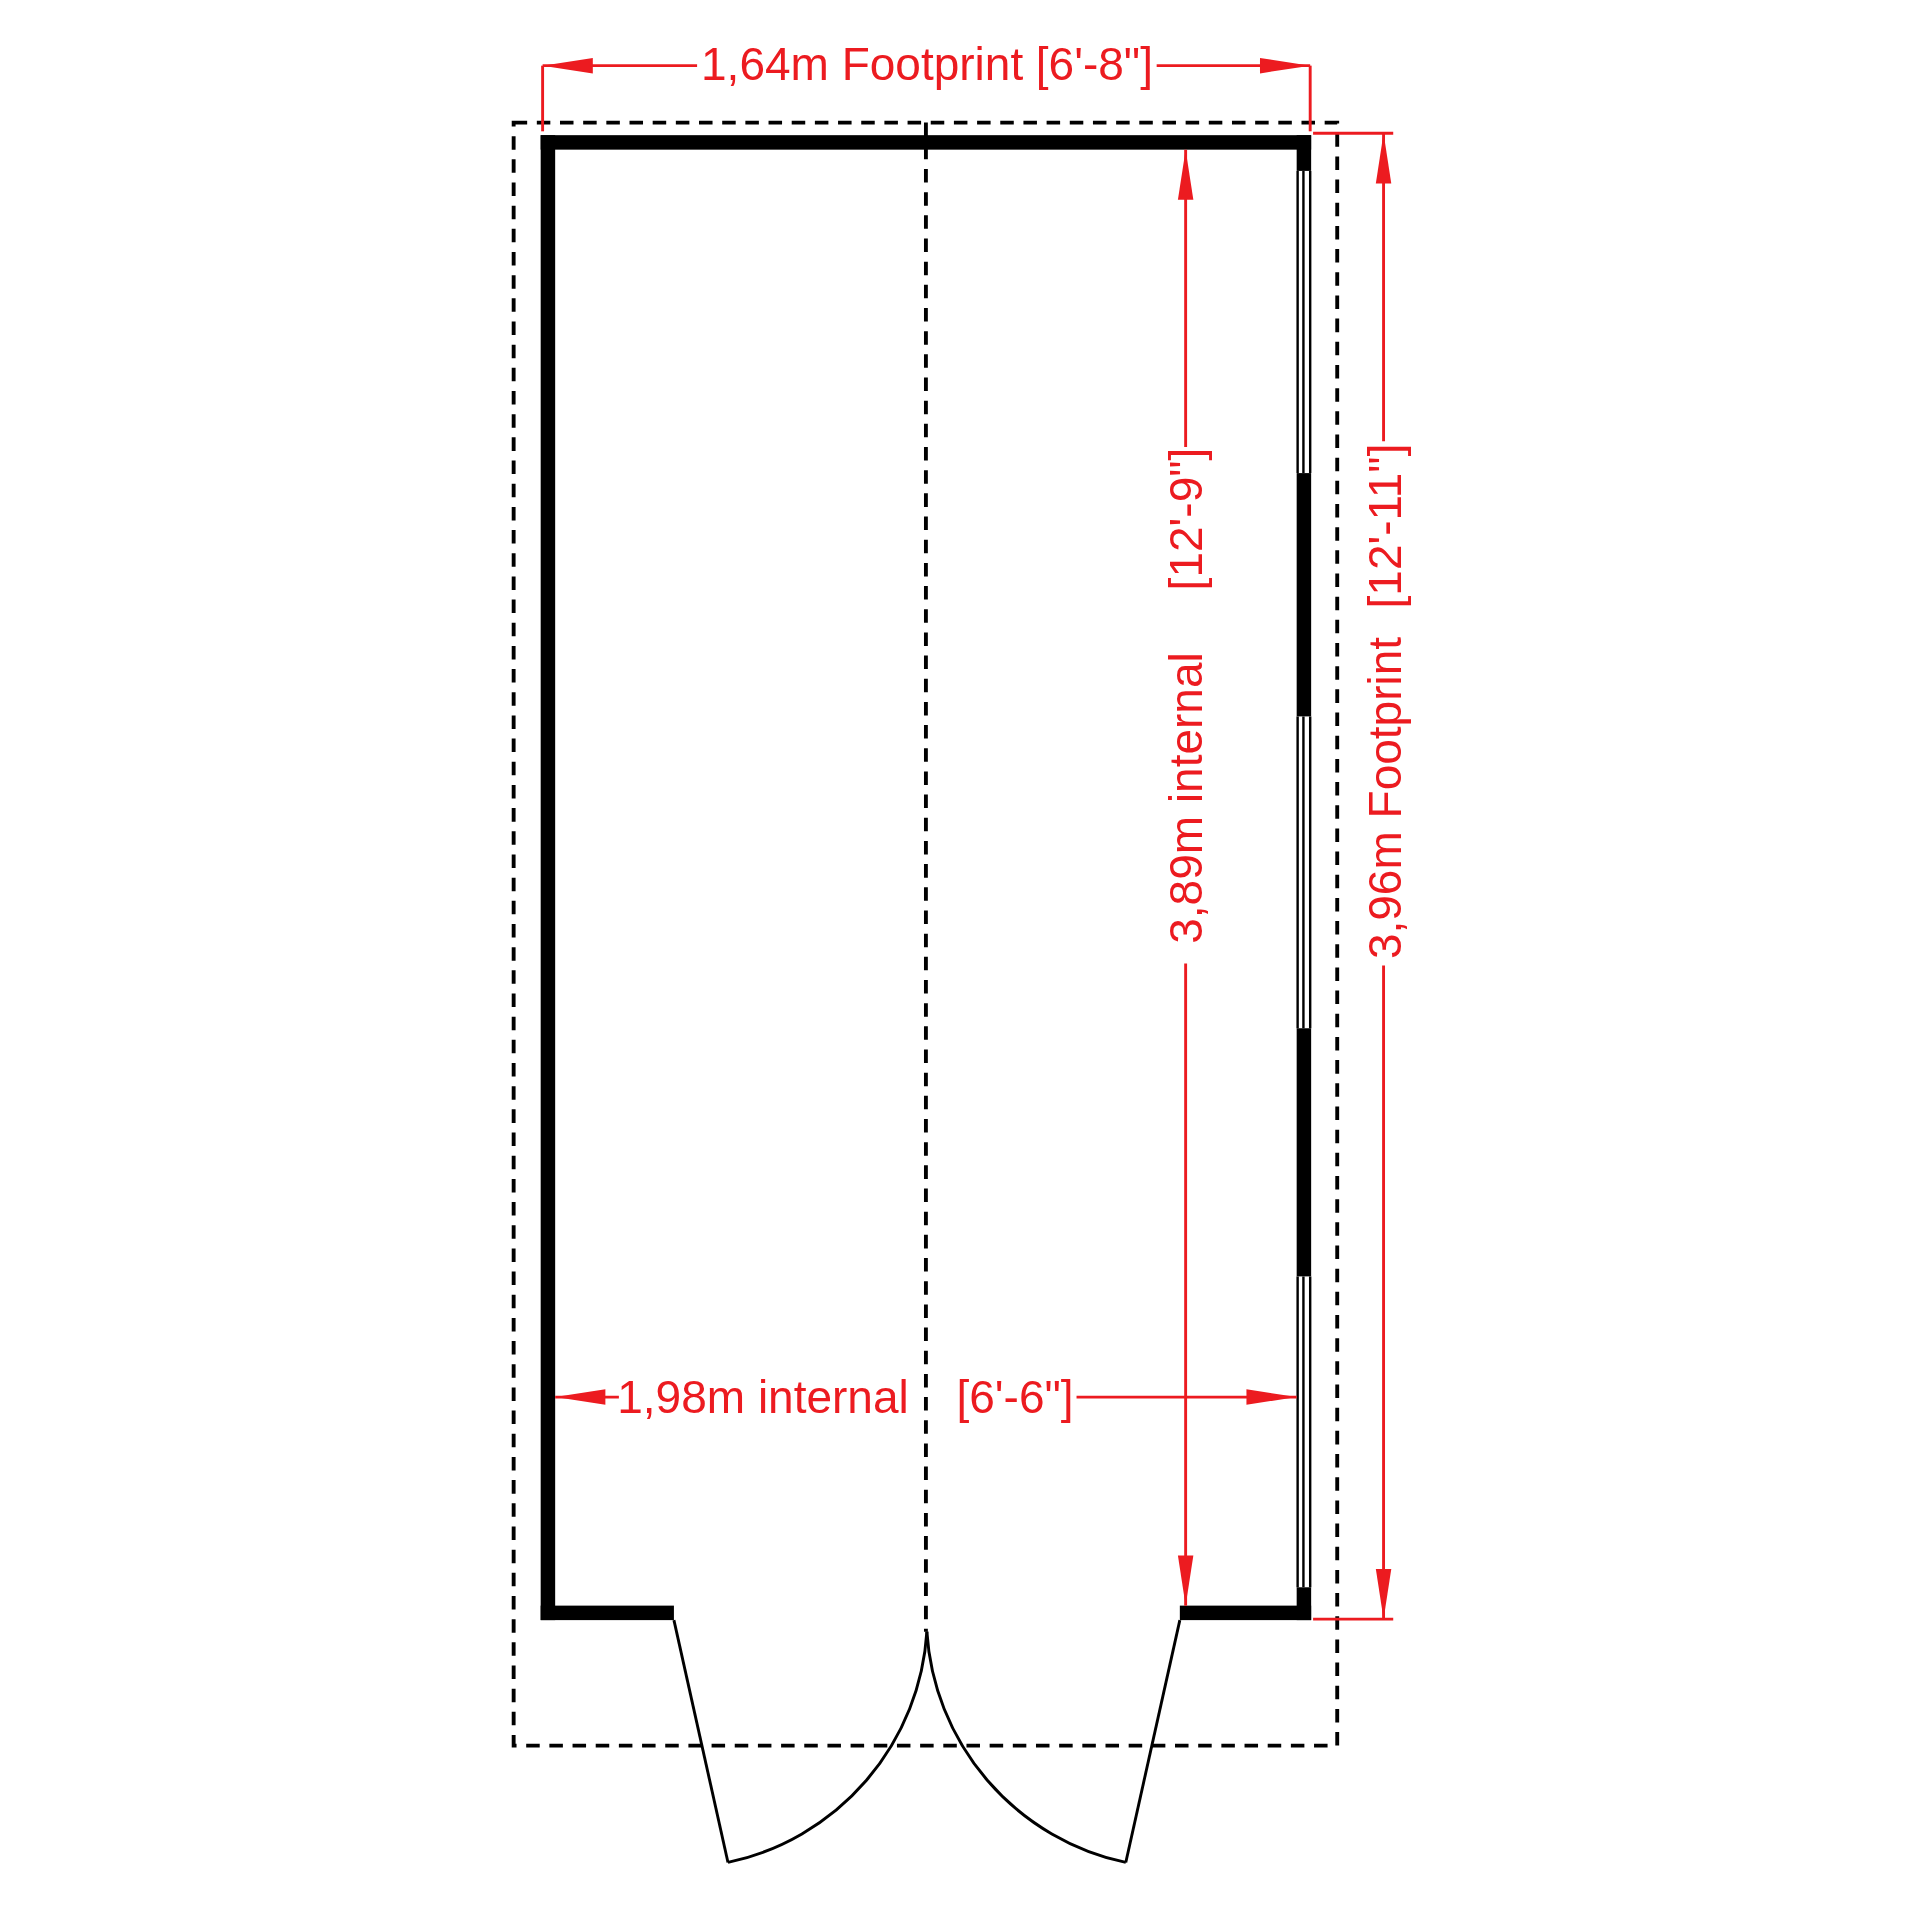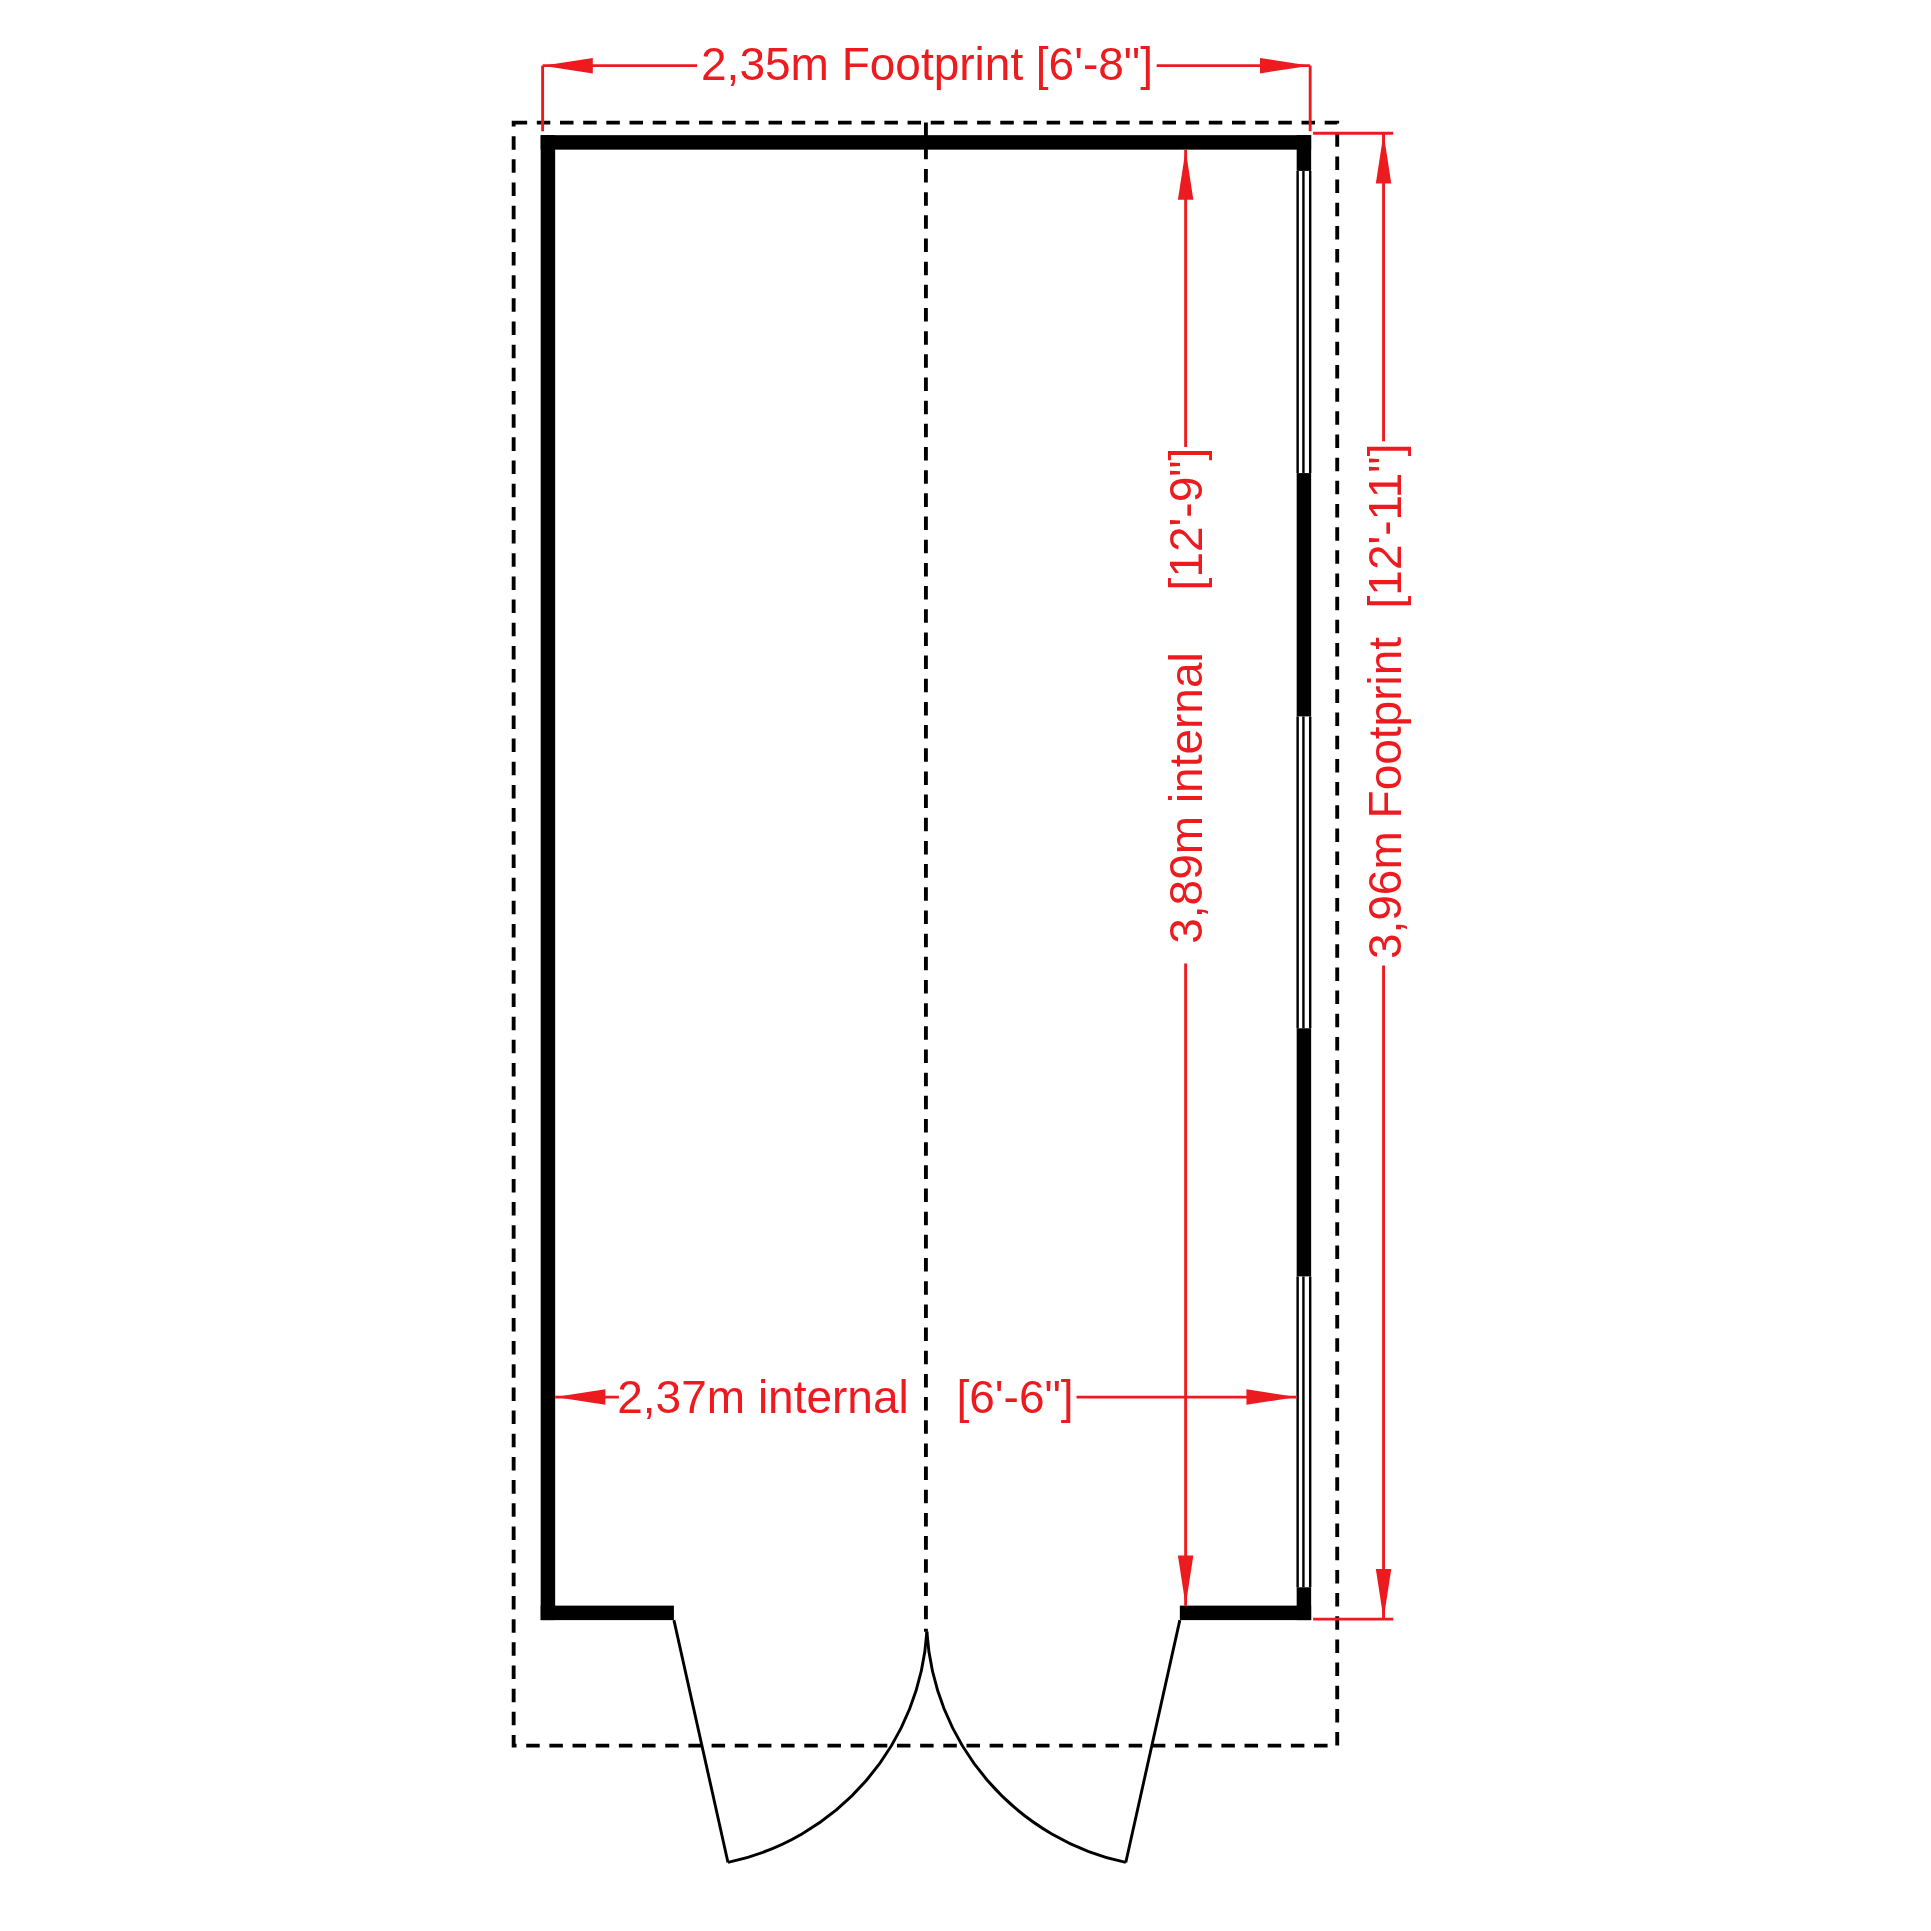--- a/index.html
+++ b/index.html
@@ -109,24 +109,24 @@
       <line x1="1360" y1="138" x2="1443" y2="138"></line>
       <line x1="1360" y1="1677" x2="1443" y2="1677"></line>
       <line x1="1433" y1="138" x2="1433" y2="457"></line>
       <line x1="1433" y1="1000" x2="1433" y2="1677"></line>
       <polygon points="1433,138 1425,190 1441,190" stroke="none"></polygon>
       <polygon points="1433,1677 1425,1625 1441,1625" stroke="none"></polygon>
     </g>
   </svg>
 
   <div class="dim-label" style="left:927px;top:64px">
-    <span>2,35m Footprint</span><span class="imp-gap">[6'-8"]</span>
+    <span>1,64m Footprint</span><span class="imp-gap">[6'-8"]</span>
   </div>
 
-  <div class="dim-label" style="left:763px;top:1397px">2,37m internal</div>
+  <div class="dim-label" style="left:763px;top:1397px">1,98m internal</div>
   <div class="dim-label" style="left:1015px;top:1397px">[6'-6"]</div>
 
   <div class="dim-label vertical" style="left:1186px;top:798px">3,89m internal</div>
   <div class="dim-label vertical" style="left:1186px;top:519px">[12'-9"]</div>
 
   <div class="dim-label vertical" style="left:1385px;top:798px">3,96m Footprint</div>
   <div class="dim-label vertical" style="left:1385px;top:526px">[12'-11"]</div>
 
 </div>
 

